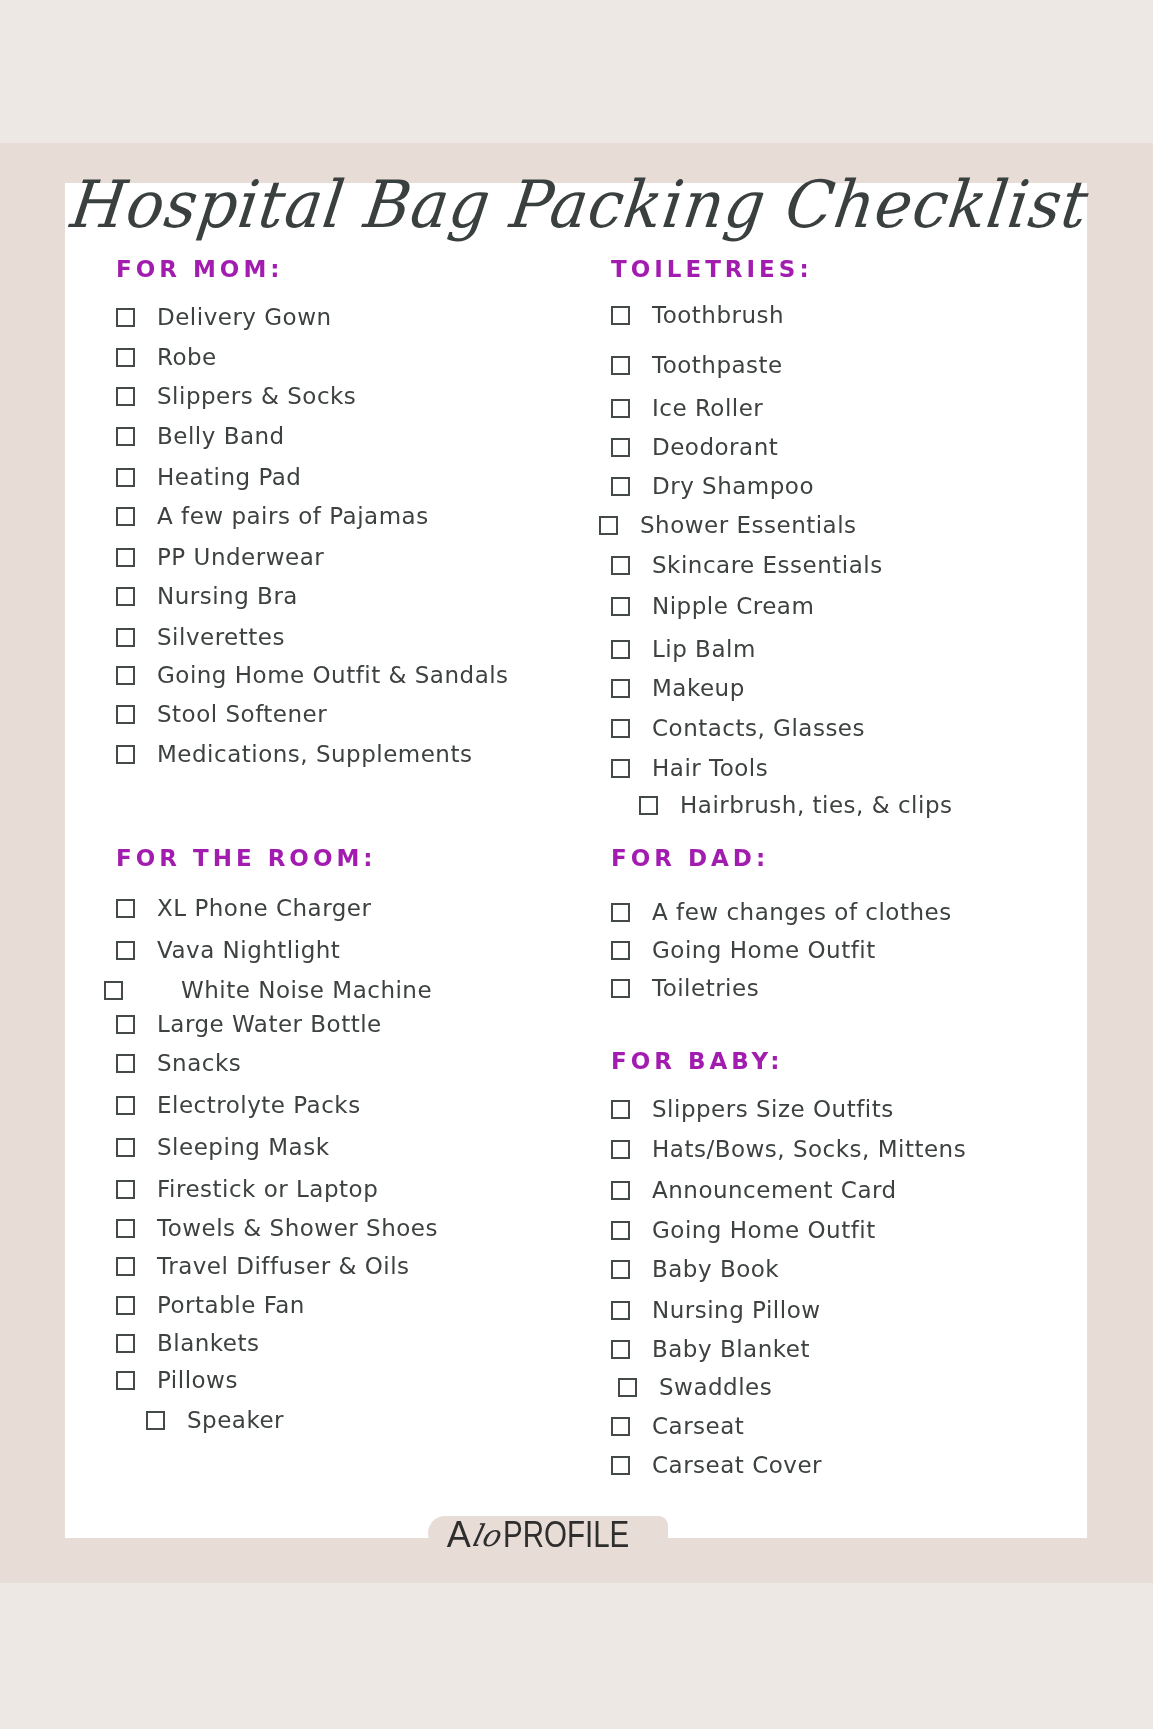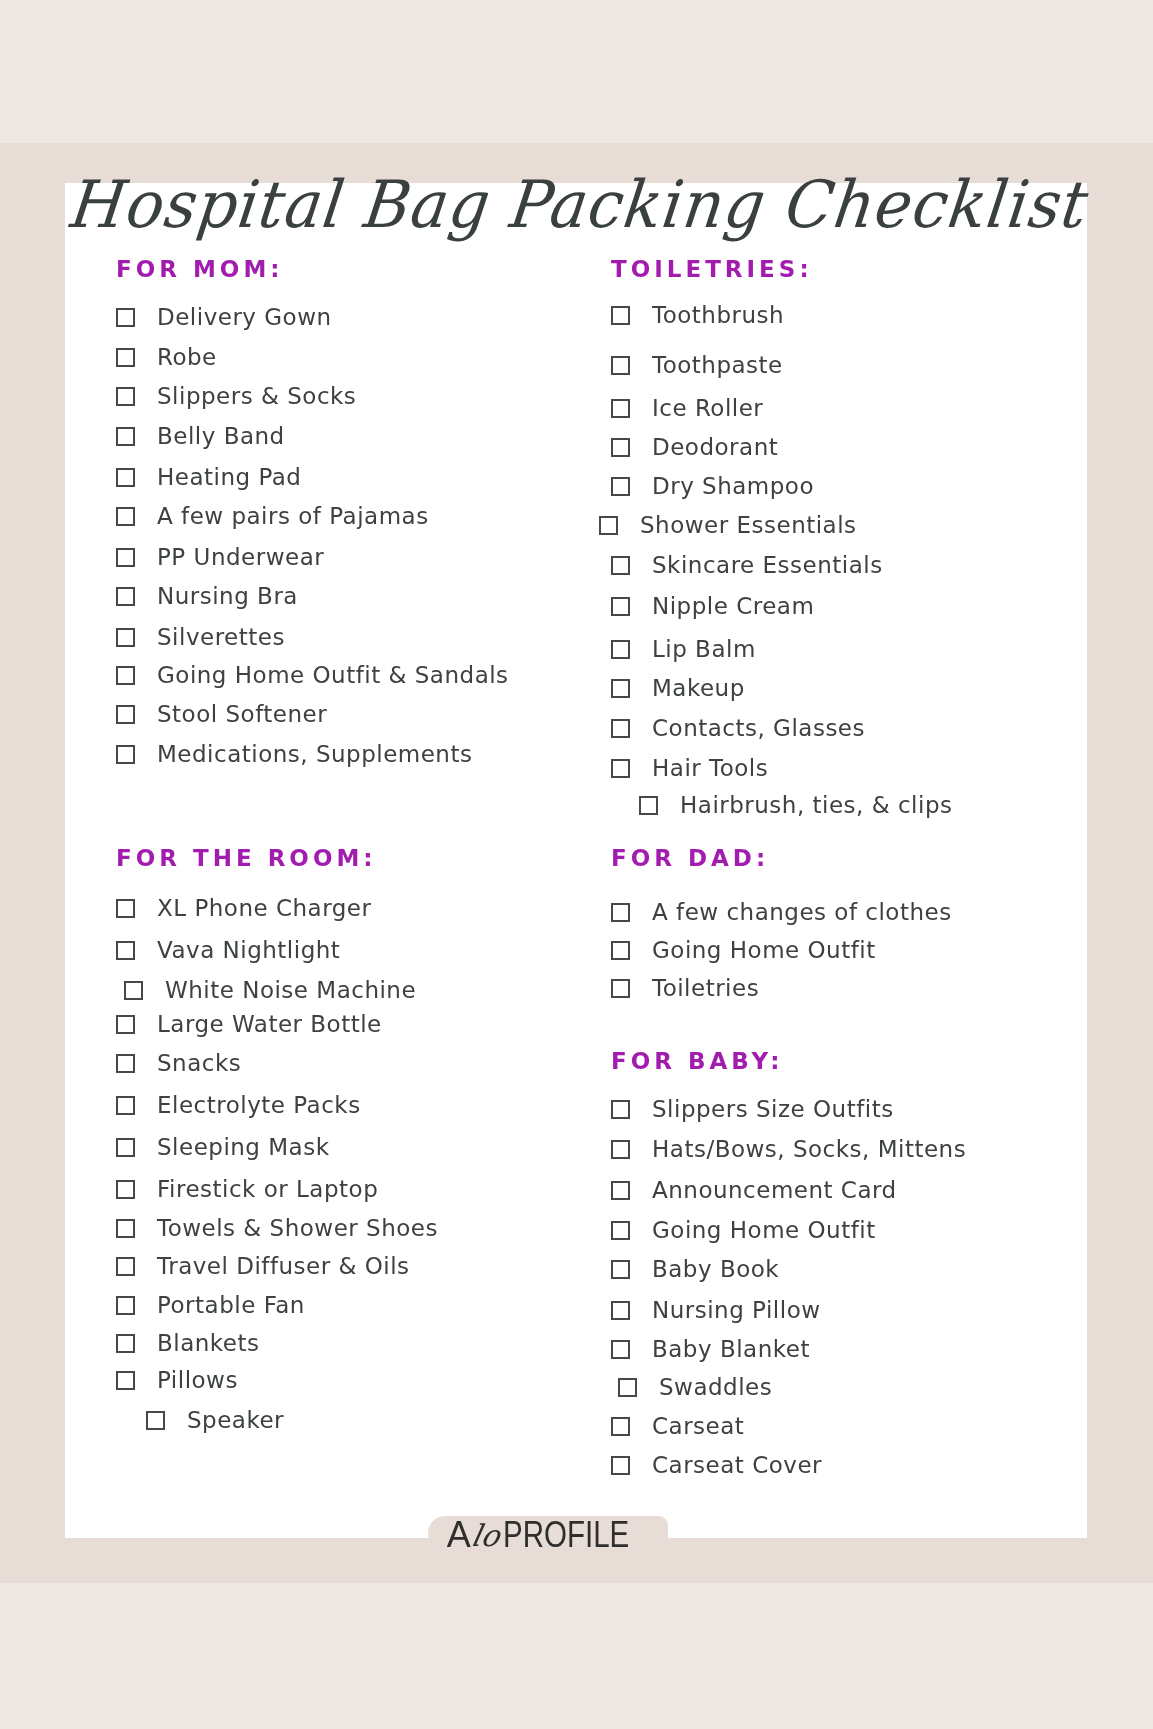--- a/index.html
+++ b/index.html
@@ -174,21 +174,21 @@
 <div class="heading" style="left:116px; top:845px;">FOR THE ROOM:</div>
 <div id="col-room">
     <div class="item" style="left: 116px; top: 893px;">
       <span class="box"></span>
       <span class="label">XL Phone Charger</span>
     </div>
     <div class="item" style="left: 116px; top: 935px;">
       <span class="box"></span>
       <span class="label">Vava Nightlight</span>
     </div>
-    <div class="item" style="left: 124px; top: 975px;">
+    <div class="item" style="left: 104px; top: 975px; gap: 36px;">
       <span class="box"></span>
       <span class="label">White Noise Machine</span>
     </div>
     <div class="item" style="left: 116px; top: 1009px;">
       <span class="box"></span>
       <span class="label">Large Water Bottle</span>
     </div>
     <div class="item" style="left: 116px; top: 1048px;">
       <span class="box"></span>
       <span class="label">Snacks</span>

